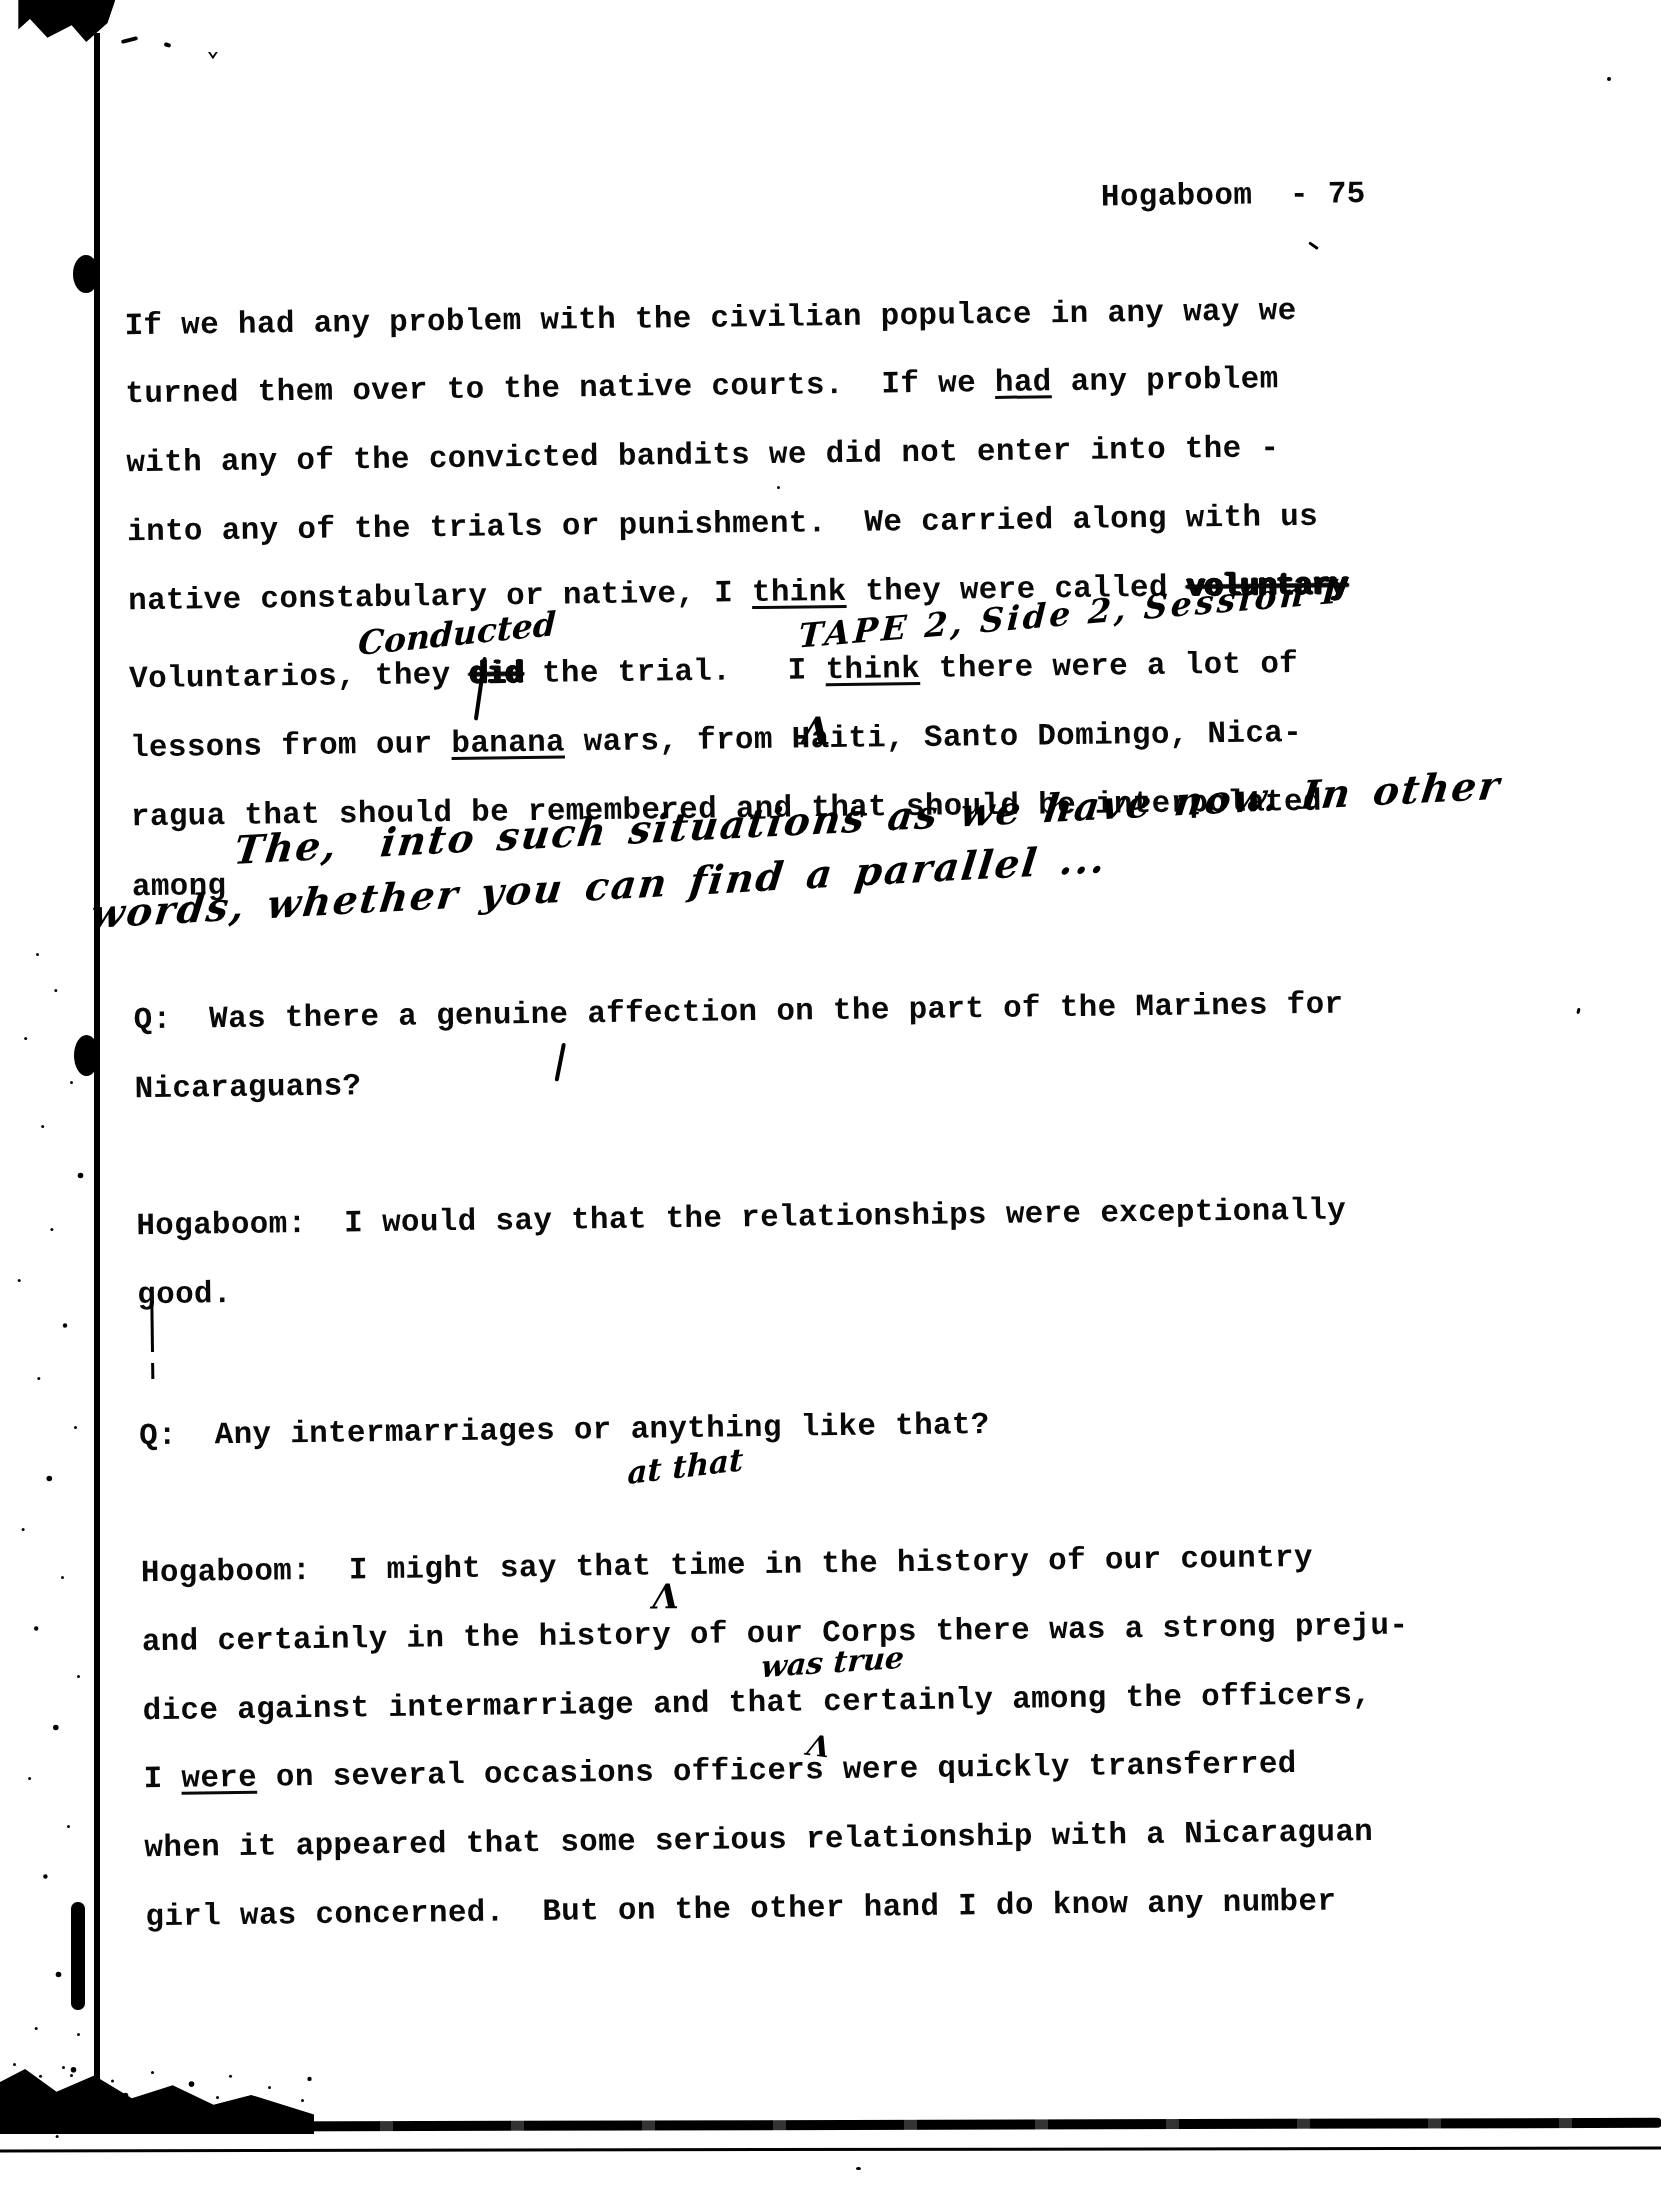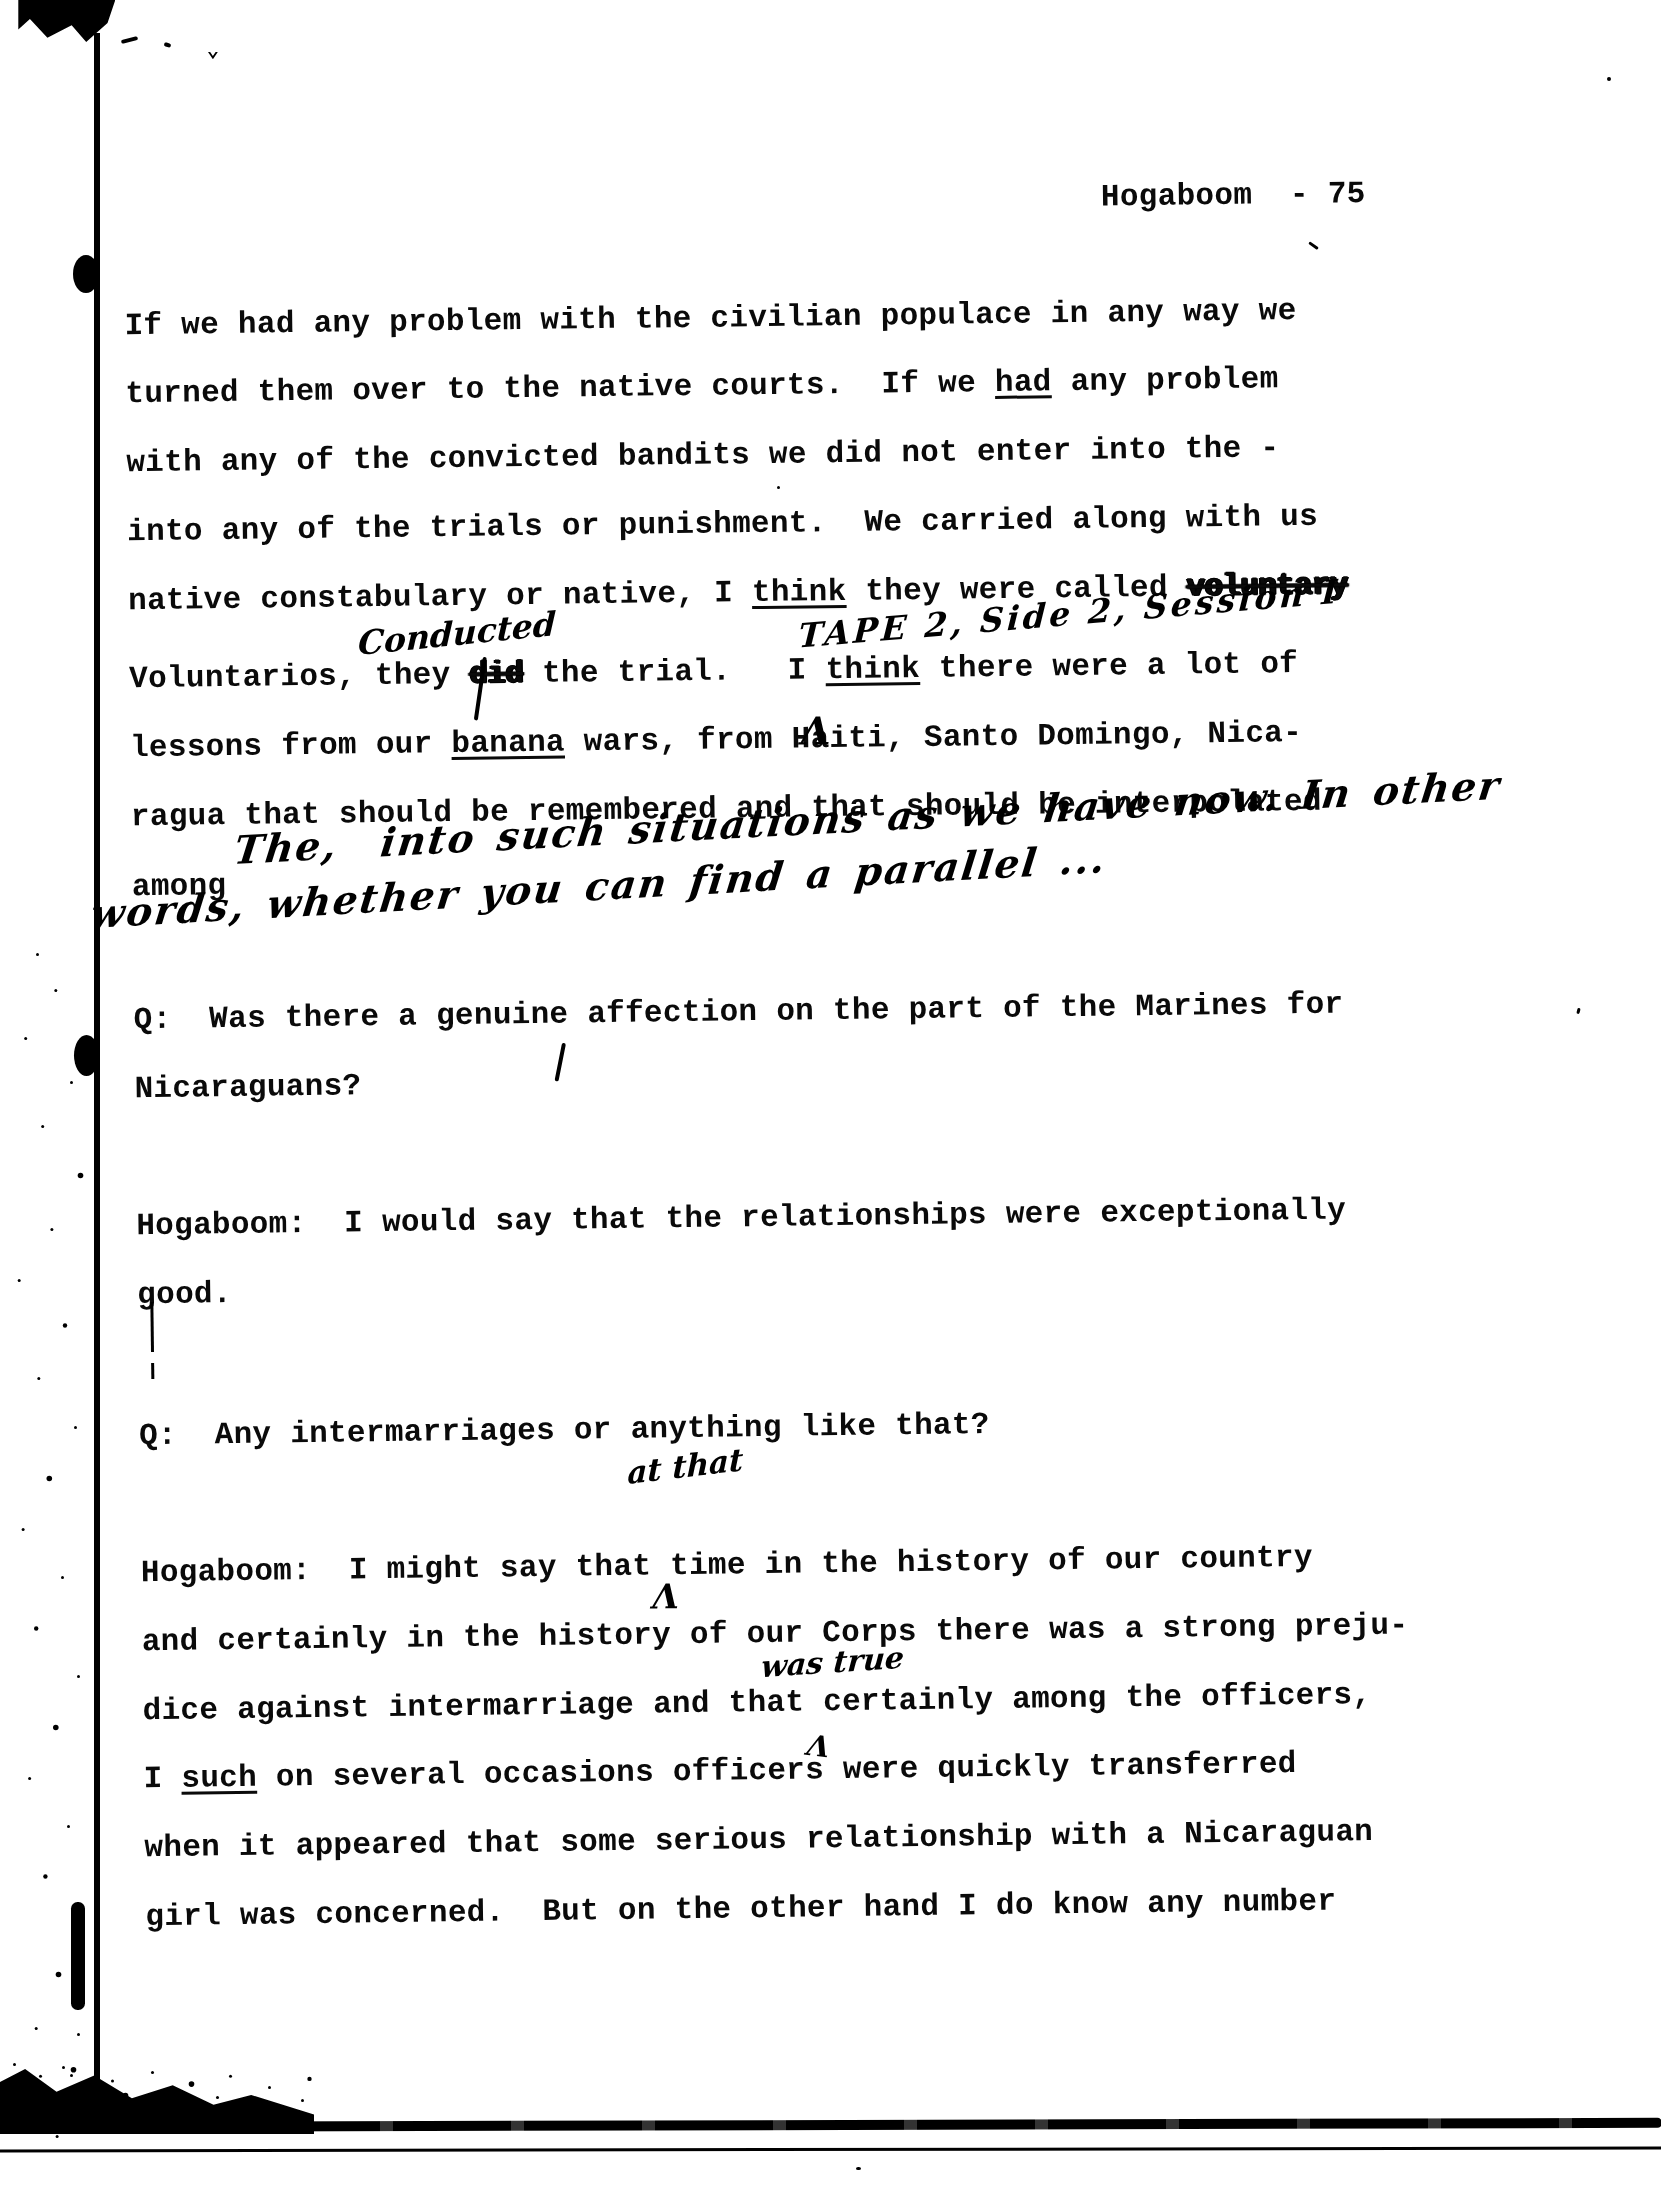--- a/index.html
+++ b/index.html
@@ -51,21 +51,21 @@
   </div>
 
   <div>
     <div class="typed line" style="top:1420px"><span>Q:  Any intermarriages or anything like that?</span></div>
   </div>
 
   <div>
     <div class="typed line" style="top:1557px"><span>Hogaboom:  I might say that time in the history of our country</span></div>
     <div class="typed line" style="top:1626px"><span>and certainly in the history of our Corps there was a strong preju-</span></div>
     <div class="typed line" style="top:1695px"><span>dice against intermarriage and that certainly among the officers,</span></div>
-    <div class="typed line" style="top:1763px"><span>I </span><span class="u">such</span><span> on several occasions officers were quickly transferred</span></div>
+    <div class="typed line" style="top:1763px"><span>I </span><span class="u">were</span><span> on several occasions officers were quickly transferred</span></div>
     <div class="typed line" style="top:1832px"><span>when it appeared that some serious relationship with a Nicaraguan</span></div>
     <div class="typed line" style="top:1901px"><span>girl was concerned.  But on the other hand I do know any number</span></div>
   </div>
 
   <div class="hand" style="left:363px;top:620px;font-size:33px;transform:rotate(-5deg) skewX(-8deg)">Conducted</div>
   <div class="hand" style="left:804px;top:627px;font-size:33px;letter-spacing:3.3px;transform-origin:left;transform:rotate(-4deg) skewX(-8deg)">TAPE 2, Side 2, Session I</div>
   <div class="art" style="left:483px;top:663px;width:3.9px;height:64px;border-radius:2.6px;transform:rotate(9deg)"></div>
   <div class="hand caret" style="left:805px;top:719px;font-size:38px">Λ</div>
 
   <div class="hand" style="left:237px;top:830px;font-size:39px;letter-spacing:2px;word-spacing:5.9px;transform-origin:left;transform:rotate(-2.2deg) skewX(-10deg)">The,  into such situations as we have now. In other</div>

